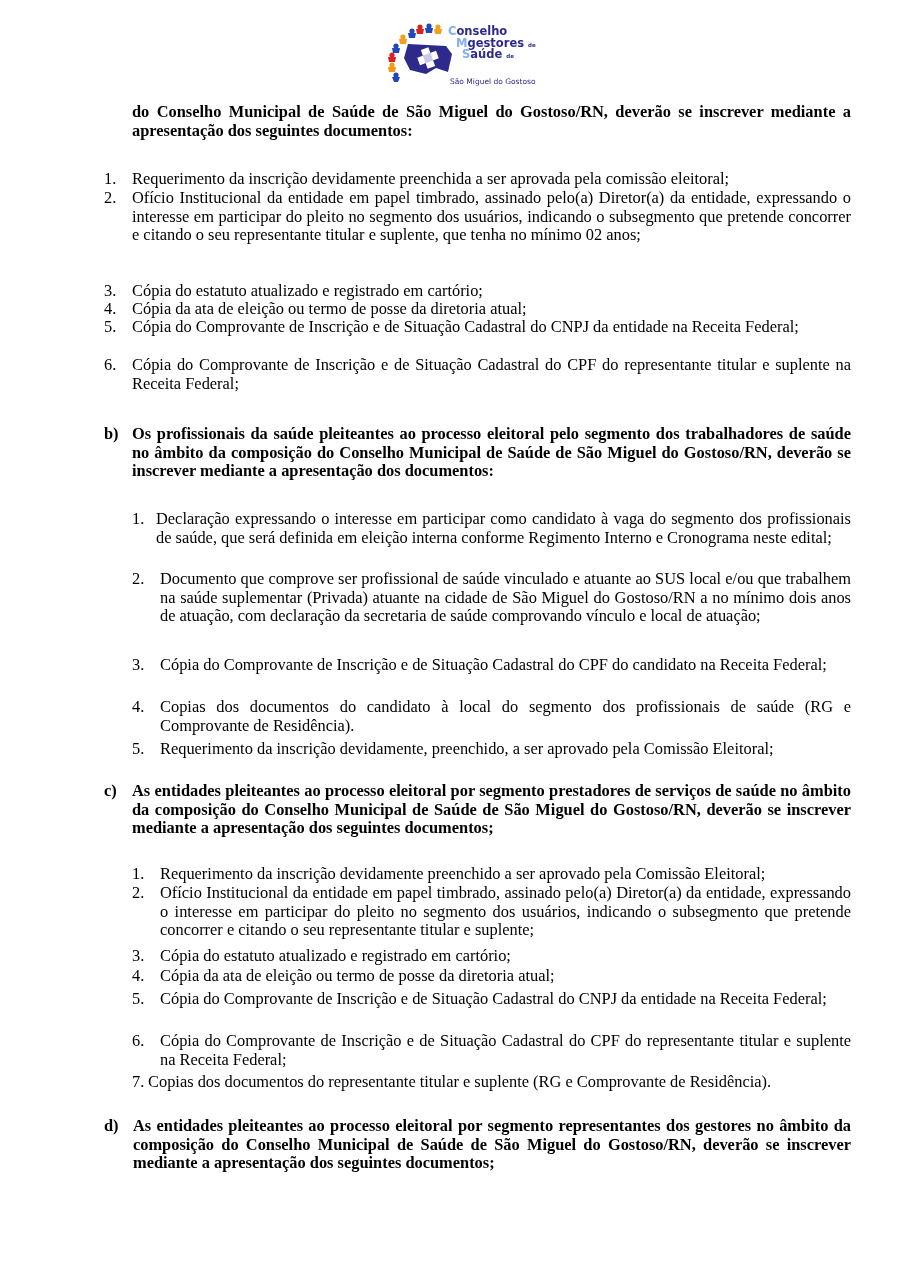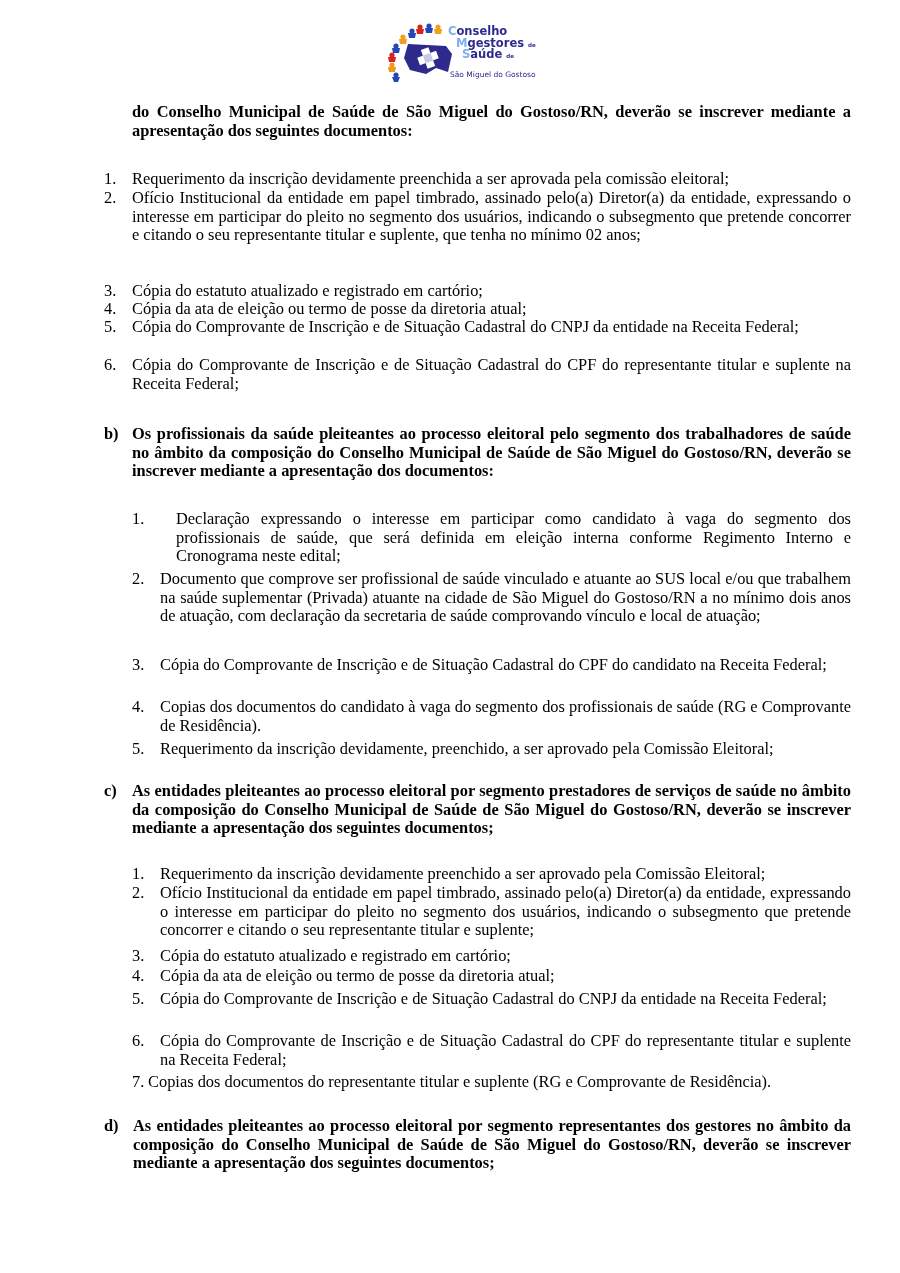--- a/index.html
+++ b/index.html
@@ -7,21 +7,21 @@
     .page { position: absolute; left: 14px; top: 0; width: 900px; height: 1000px; background: #fff; border-radius: 29px; }
 
     
     .logo { position: absolute; left: 372px; top: 20px; width: 160px; height: 62px; }
     .logo-figures { position: absolute; left: 0; top: 0; width: 70px; height: 62px; }
     .logo-text { position: absolute; left: 60px; top: 6px; font-family: "DejaVu Sans", sans-serif; line-height: 1; }
     .lt-line { display: block; white-space: nowrap; }
     .lt1 { font-size: 11.5px; font-weight: bold; color: #2d2a8c; margin-left: 2px; }
     .lt2 { font-size: 11.5px; font-weight: bold; color: #2d2a8c; margin-left: 10px; margin-top: 0px; }
     .lt3 { font-size: 11.5px; font-weight: bold; color: #2d2a8c; margin-left: 16px; }
-    .lt4 { font-size: 7.5px; color: #2d2a8c; margin-left: 4px; margin-top: 10px; }
+    .lt4 { font-size: 7.5px; color: #2d2a8c; margin-left: 4px; margin-top: 17px; }
     .cap { color: #7fb0f0; }
     .small-de { font-size: 5.5px; font-weight: bold; }
 
     
     .doc { position: absolute; left: 0; top: 0; width: 900px; font-family: "Liberation Serif", serif; font-size: 16.4px; line-height: 18.6px; text-align: justify; }
     .para-bold { position: absolute; font-weight: bold; }
     .item { position: absolute; }
     .num { position: absolute; left: 0; top: 0; }
     .txt { display: block; text-align: justify; text-align-last: left; }
 
@@ -106,33 +106,33 @@
     </div>
 
     <div class="para-bold" style="left:90px; top:425px; width:747px;">
       <span class="num">b)</span>
       <span class="txt" style="margin-left:28px;">Os profissionais da saúde pleiteantes ao processo eleitoral pelo segmento dos trabalhadores de saúde no âmbito da composição do Conselho Municipal de Saúde de São Miguel do Gostoso/RN, deverão se inscrever mediante a apresentação dos documentos:</span>
     </div>
 
     <div>
       <div class="item" style="left:118px; top:510px; width:719px;">
         <span class="num">1.</span>
-        <span class="txt" style="margin-left:44px;">Declaração expressando o interesse em participar como candidato à vaga do segmento dos profissionais de saúde, que será definida em eleição interna conforme Regimento Interno e Cronograma neste edital;</span>
+        <span class="txt" style="margin-left:24px;">Declaração expressando o interesse em participar como candidato à vaga do segmento dos profissionais de saúde, que será definida em eleição interna conforme Regimento Interno e Cronograma neste edital;</span>
       </div>
       <div class="item" style="left:118px; top:570px; width:719px;">
         <span class="num">2.</span>
         <span class="txt" style="margin-left:28px;">Documento que comprove ser profissional de saúde vinculado e atuante ao SUS local e/ou que trabalhem na saúde suplementar (Privada) atuante na cidade de São Miguel do Gostoso/RN a no mínimo dois anos de atuação, com declaração da secretaria de saúde comprovando vínculo e local de atuação;</span>
       </div>
       <div class="item" style="left:118px; top:656px; width:719px;">
         <span class="num">3.</span>
         <span class="txt" style="margin-left:28px;">Cópia do Comprovante de Inscrição e de Situação Cadastral do CPF do candidato na Receita Federal;</span>
       </div>
       <div class="item" style="left:118px; top:698px; width:719px;">
         <span class="num">4.</span>
-        <span class="txt" style="margin-left:28px;">Copias dos documentos do candidato à vaga do segmento dos profissionais de saúde (RG e Comprovante de Residência).</span>
+        <span class="txt" style="margin-left:28px;">Copias dos documentos do candidato à local do segmento dos profissionais de saúde (RG e Comprovante de Residência).</span>
       </div>
       <div class="item" style="left:118px; top:740px; width:719px;">
         <span class="num">5.</span>
         <span class="txt" style="margin-left:28px;">Requerimento da inscrição devidamente, preenchido, a ser aprovado pela Comissão Eleitoral;</span>
       </div>
     </div>
 
     <div class="para-bold" style="left:90px; top:782px; width:747px;">
       <span class="num">c)</span>
       <span class="txt" style="margin-left:28px;">As entidades pleiteantes ao processo eleitoral por segmento prestadores de serviços de saúde no âmbito da composição do Conselho Municipal de Saúde de São Miguel do Gostoso/RN, deverão se inscrever mediante a apresentação dos seguintes documentos;</span>

